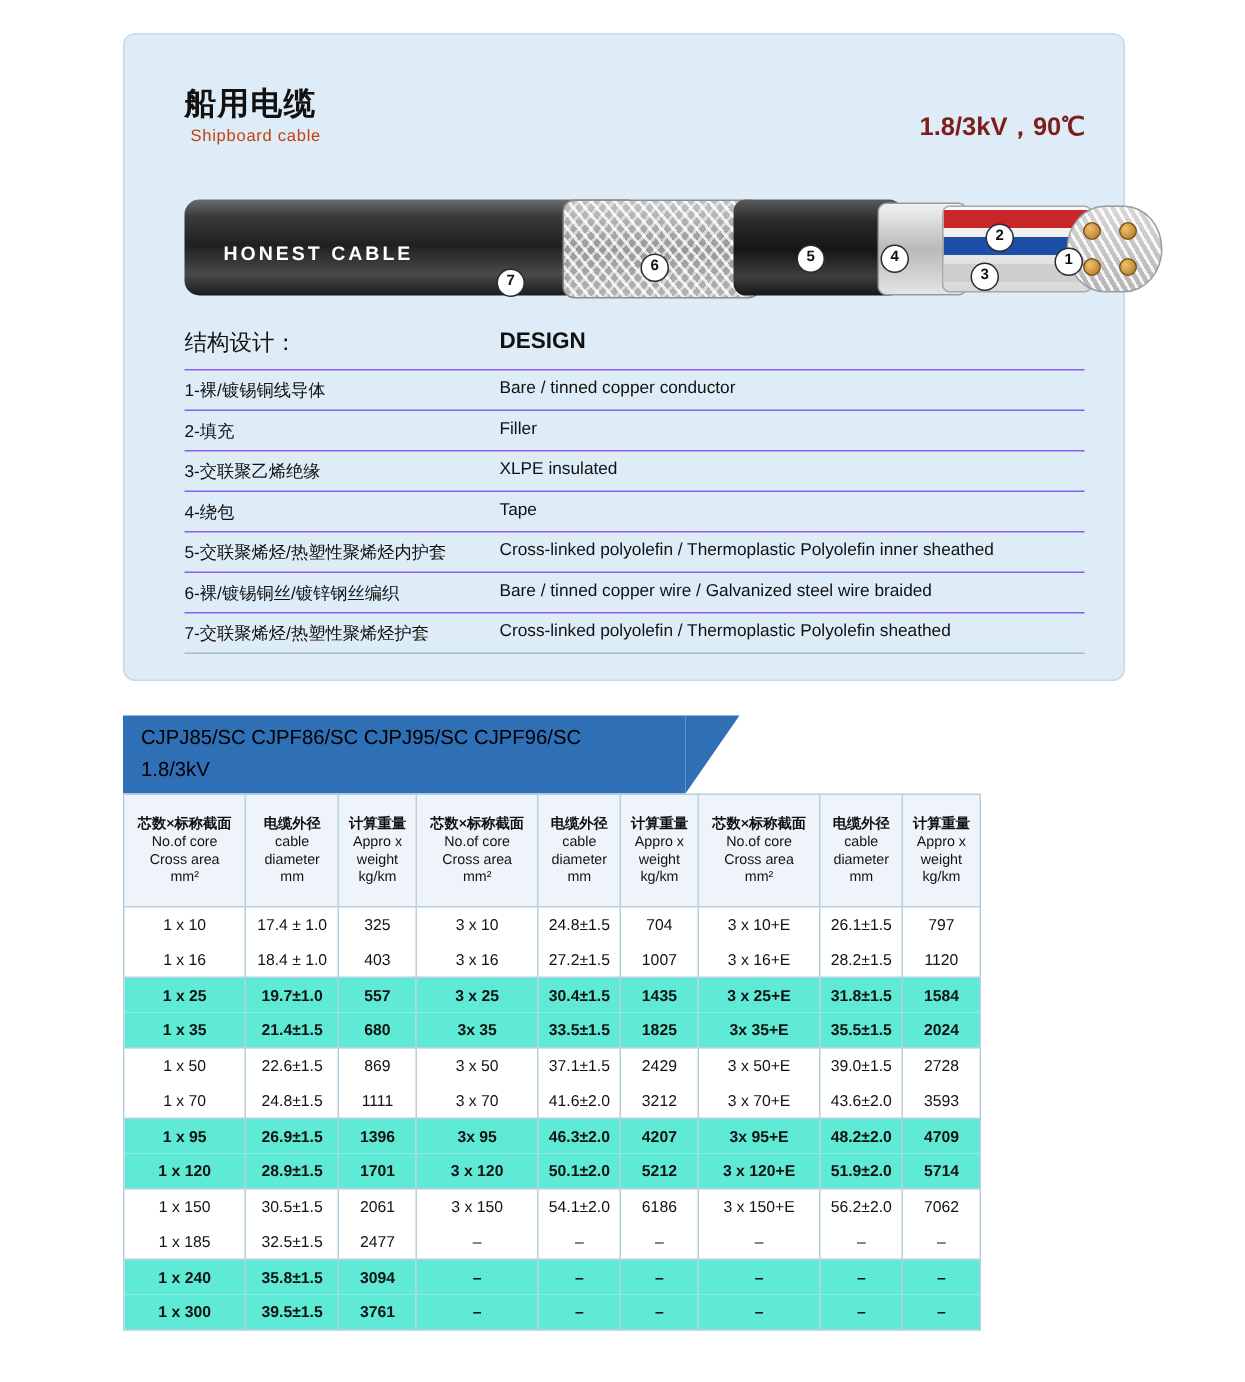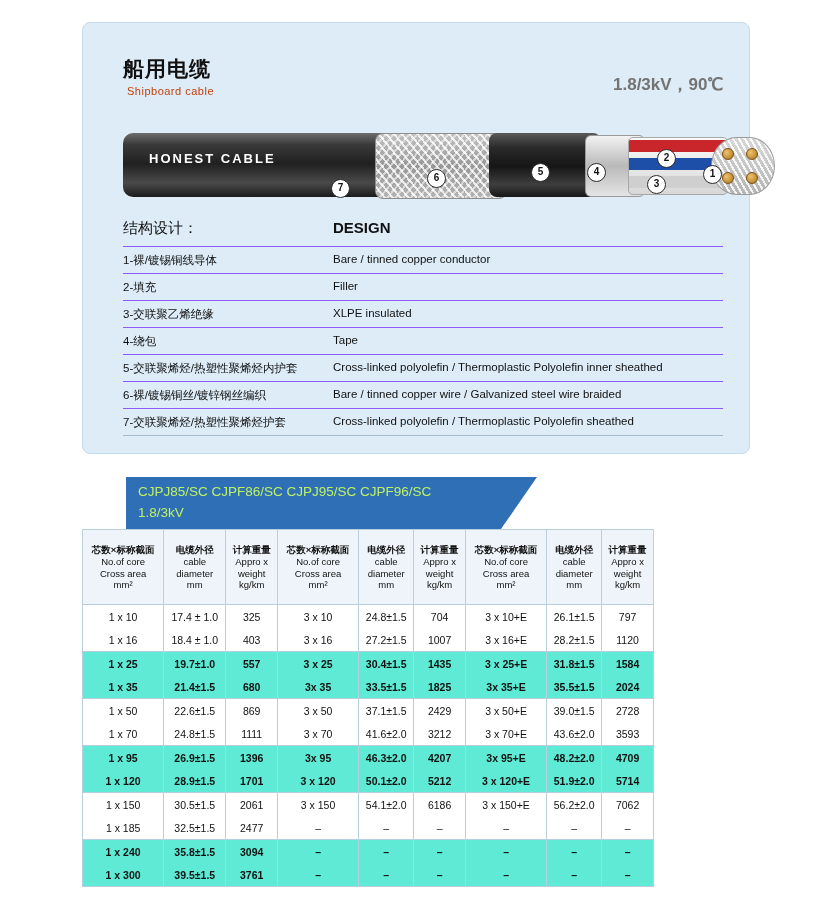--- a/index.html
+++ b/index.html
@@ -25,35 +25,35 @@
   }
   .head-en{
     position:absolute;left:4px;top:36px;font-size:11px;color:#c2410c;letter-spacing:.5px;
   }
   .codes{
     position:absolute;left:155px;top:0;width:330px;
   }
   .code-row{display:flex;}
   .code-cell{width:150px;font-size:22px;font-weight:bold;color:#111;line-height:30px;letter-spacing:.3px;}
   .volt{
-    position:absolute;left:490px;top:24px;font-size:17px;font-weight:bold;color:#737373;
+    position:absolute;left:490px;top:24px;font-size:17px;font-weight:bold;color:#7f1d1d;
   }
 
   
   .cable{
     position:absolute;left:40px;top:104px;width:590px;height:76px;
   }
   .layer{position:absolute;border-radius:6px;}
   .sheath{
     left:0;top:6px;width:300px;height:64px;
     background:linear-gradient(180deg,#6d6d6d 0%,#3a3a3a 18%,#202020 48%,#4a4a4a 78%,#1b1b1b 100%);
     border-radius:10px 4px 4px 10px;
   }
   .brand{
-    position:absolute;left:26px;top:18px;color:#fff;font-size:13px;letter-spacing:2px;font-weight:bold;
+    position:absolute;left:26px;top:28px;color:#fff;font-size:13px;letter-spacing:2px;font-weight:bold;
   }
   .braid{
     left:252px;top:6px;width:130px;height:64px;
     background:
       repeating-linear-gradient(50deg, rgba(255,255,255,.75) 0 2px, rgba(150,150,150,.25) 2px 6px),
       repeating-linear-gradient(-50deg, rgba(255,255,255,.75) 0 2px, rgba(140,140,140,.25) 2px 6px),
       linear-gradient(180deg,#e8e8e8,#9d9d9d 50%,#cfcfcf);
     border-radius:8px;border:1px solid #8d8d8d;
   }
   .inner{
@@ -105,21 +105,21 @@
   .d-row{
     display:flex;border-top:1px solid #8b5cf6;padding:6px 0 5px 0;
   }
   .d-row:last-child{border-bottom:1px solid #9fbdd2;}
   .d-cn{width:210px;font-size:11.5px;color:#111;}
   .d-en{font-size:11.5px;color:#111;}
 
   
   .banner{
     position:absolute;left:82px;top:477px;width:375px;height:52px;
-    background:#2f6fb5;color:#bef264;margin-left:44px;
+    background:#2f6fb5;color:#000000;
   }
   .banner:after{
     content:"";position:absolute;left:375px;top:0;
     border-top:52px solid #2f6fb5;border-right:36px solid transparent;
   }
   .banner-l1{position:absolute;left:12px;top:7px;font-size:13.5px;white-space:nowrap;}
   .banner-l2{position:absolute;left:12px;top:28px;font-size:13.5px;}
 
   
   .spec{

